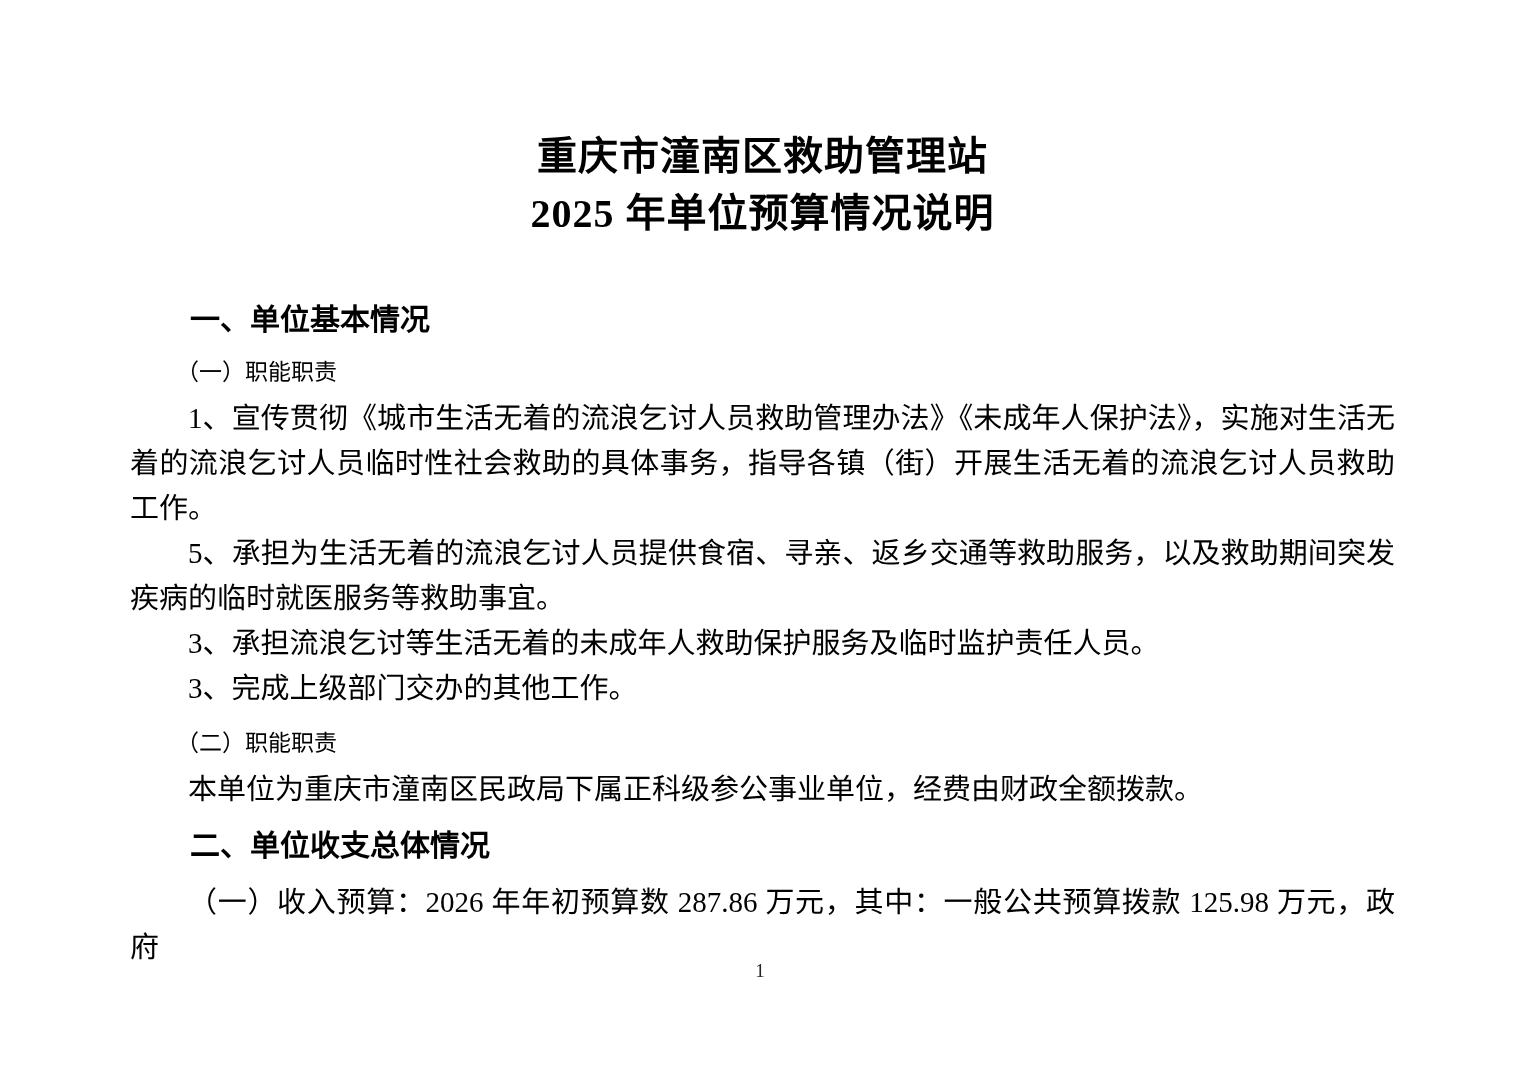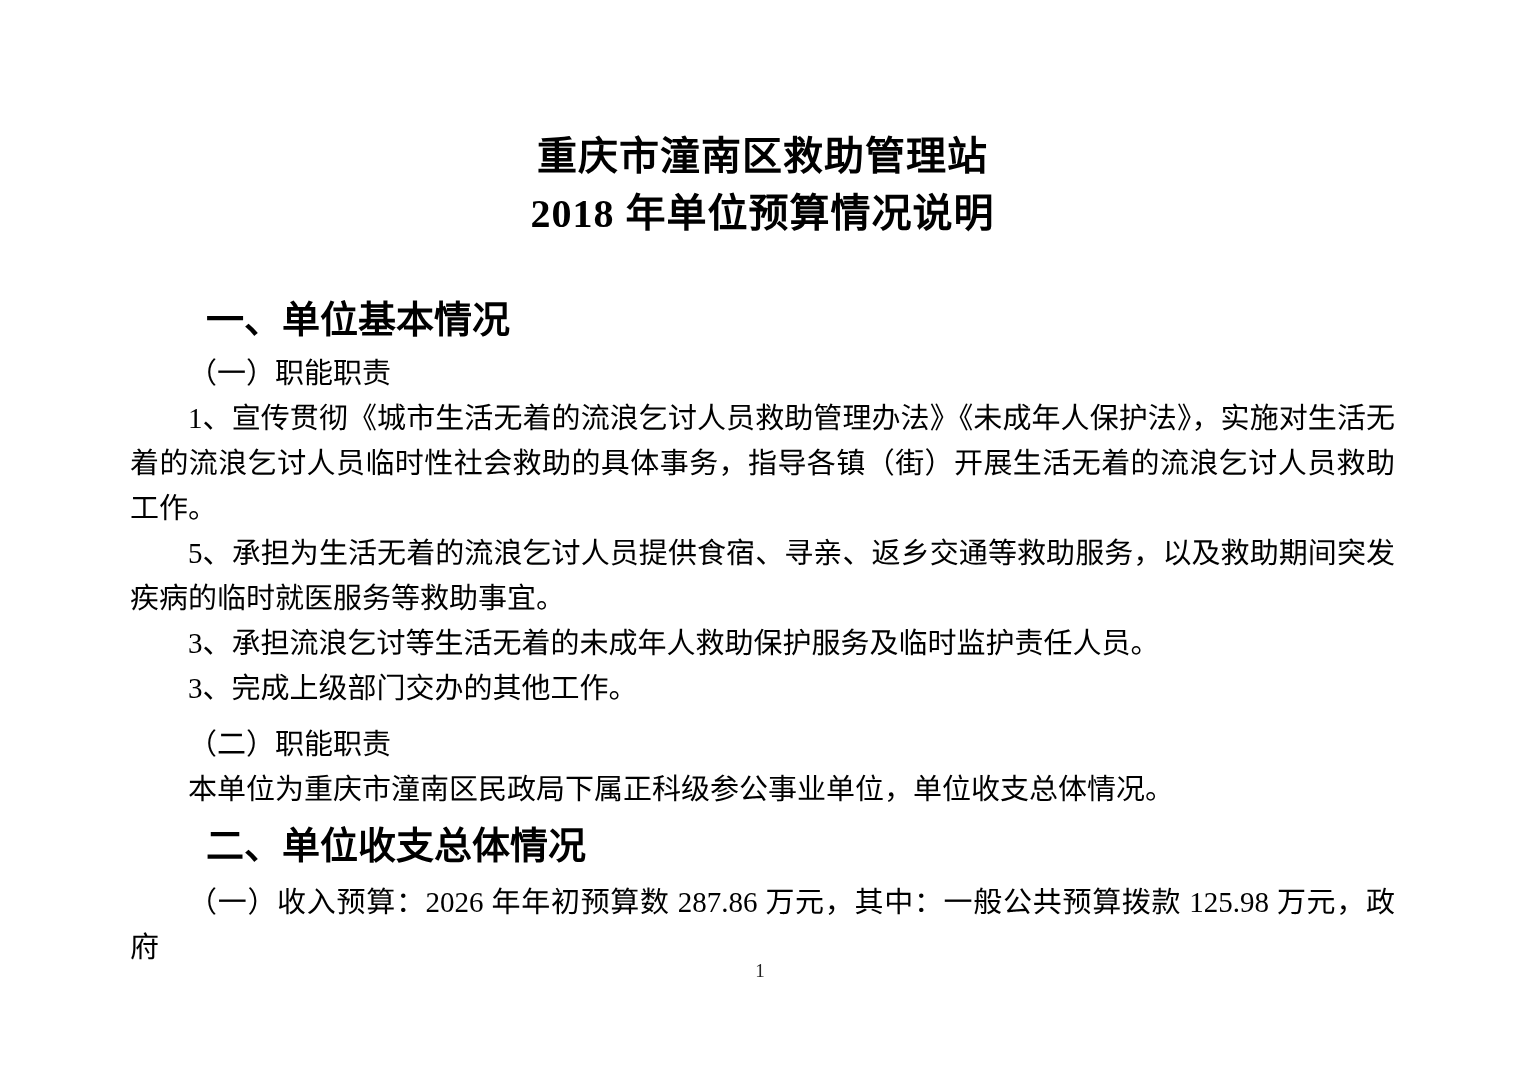--- a/index.html
+++ b/index.html
@@ -29,30 +29,30 @@
     font-weight: bold;
     font-size: 40px;
     line-height: 57px;
     letter-spacing: 1px;
   }
 
   
   .h1 {
     font-family: Liberation Serif, serif;
     font-weight: bold;
-    font-size: 38px;
+    font-size: 30px;
     line-height: 40px;
     text-indent: 2em;
   }
   .h1-first { margin-top: 58px; }
   .h1-second { margin-top: 14px; margin-bottom: 14px; }
 
   
   .h2 {
-    font-size: 29px;
+    font-size: 23px;
     line-height: 46px;
     text-indent: 2em;
   }
   .h2-first { margin-top: 10px; }
   .h2-second { margin-top: 10px; }
 
   
   .para {
     font-size: 29px;
     line-height: 45px;
@@ -77,38 +77,38 @@
   }
 </style>
 </head>
 <body>
 
 <div class="page">
   <div class="content">
 
     <div class="doc-title">
       <div>重庆市潼南区救助管理站</div>
-      <div>2018 年单位预算情况说明</div>
+      <div>2025 年单位预算情况说明</div>
     </div>
 
     <div class="h1 h1-first">一、单位基本情况</div>
 
     <div class="h2 h2-first">（一）职能职责</div>
 
     <div class="para">1、宣传贯彻《城市生活无着的流浪乞讨人员救助管理办法》《未成年人保护法》，实施对生活无着的流浪乞讨人员临时性社会救助的具体事务，指导各镇（街）开展生活无着的流浪乞讨人员救助工作。</div>
 
     <div class="para">5、承担为生活无着的流浪乞讨人员提供食宿、寻亲、返乡交通等救助服务，以及救助期间突发疾病的临时就医服务等救助事宜。</div>
 
     <div class="para">3、承担流浪乞讨等生活无着的未成年人救助保护服务及临时监护责任人员。</div>
 
     <div class="para">3、完成上级部门交办的其他工作。</div>
 
     <div class="h2 h2-second">（二）职能职责</div>
 
-    <div class="para">本单位为重庆市潼南区民政局下属正科级参公事业单位，单位收支总体情况。</div>
+    <div class="para">本单位为重庆市潼南区民政局下属正科级参公事业单位，经费由财政全额拨款。</div>
 
     <div class="h1 h1-second">二、单位收支总体情况</div>
 
     <div class="para para-cutoff">（一）收入预算：2026 年年初预算数 287.86 万元，其中：一般公共预算拨款 125.98 万元，政府</div>
 
   </div>
 
   <div class="page-number">1</div>
 </div>
 

